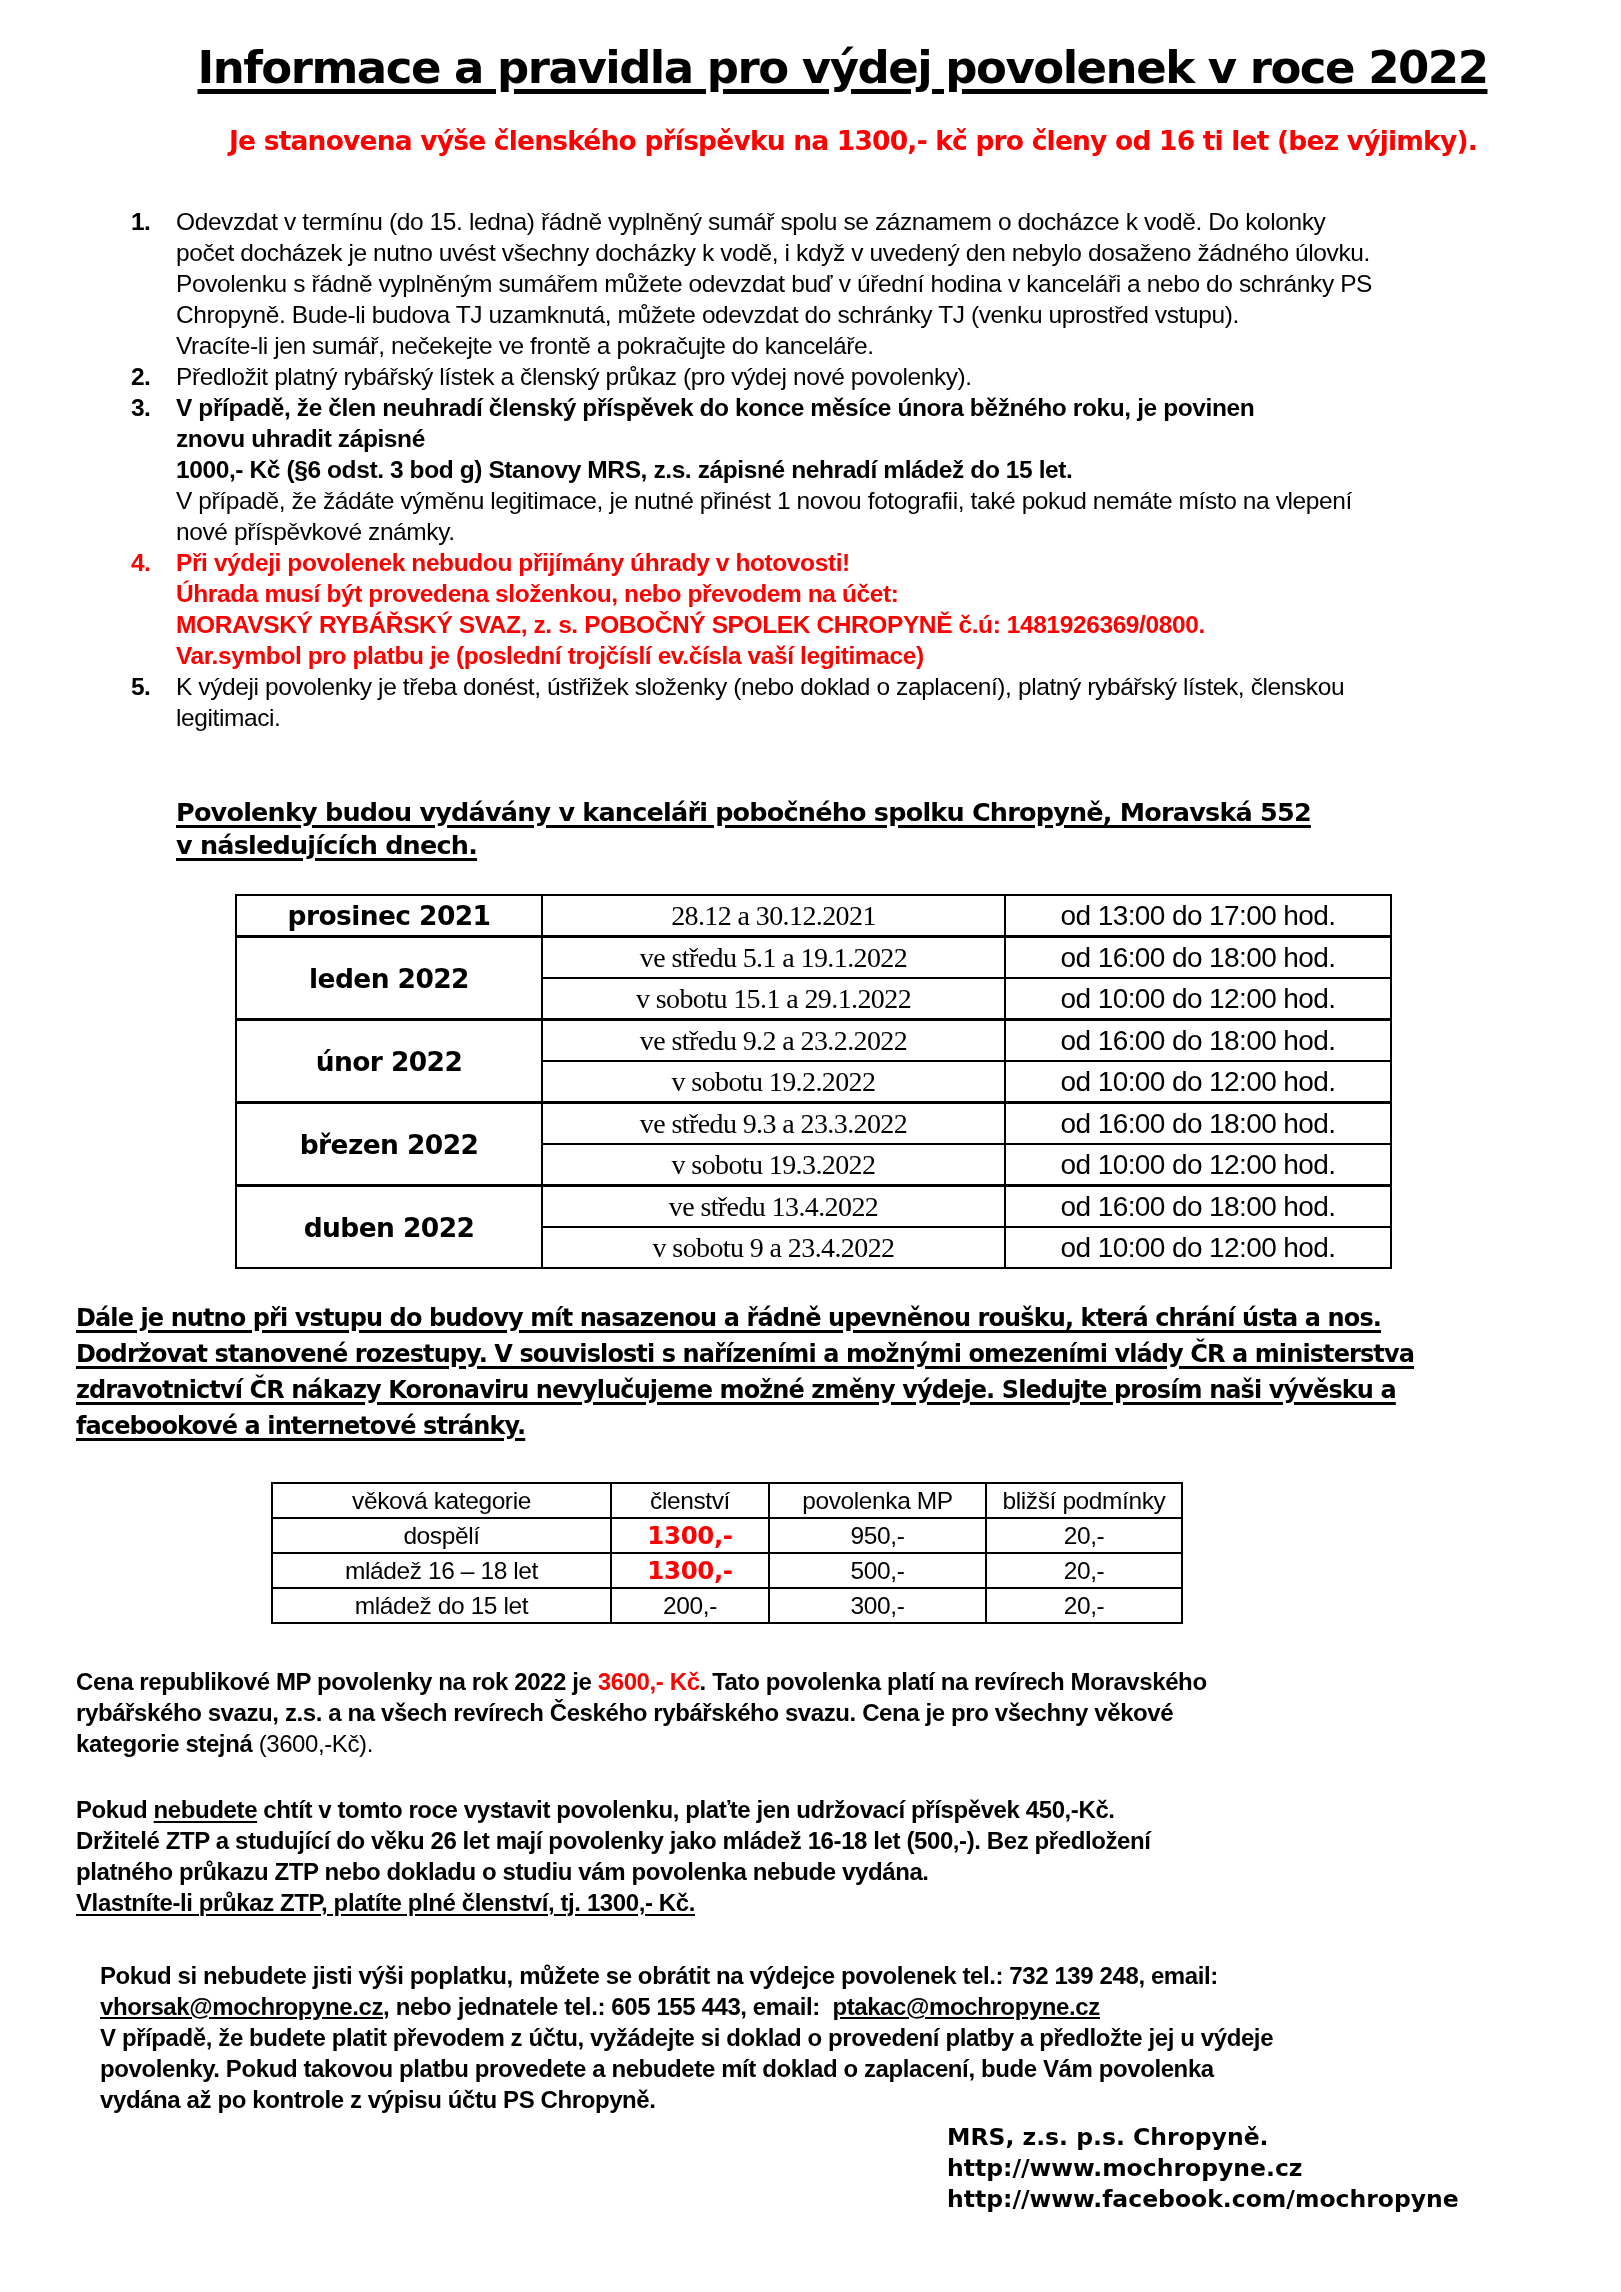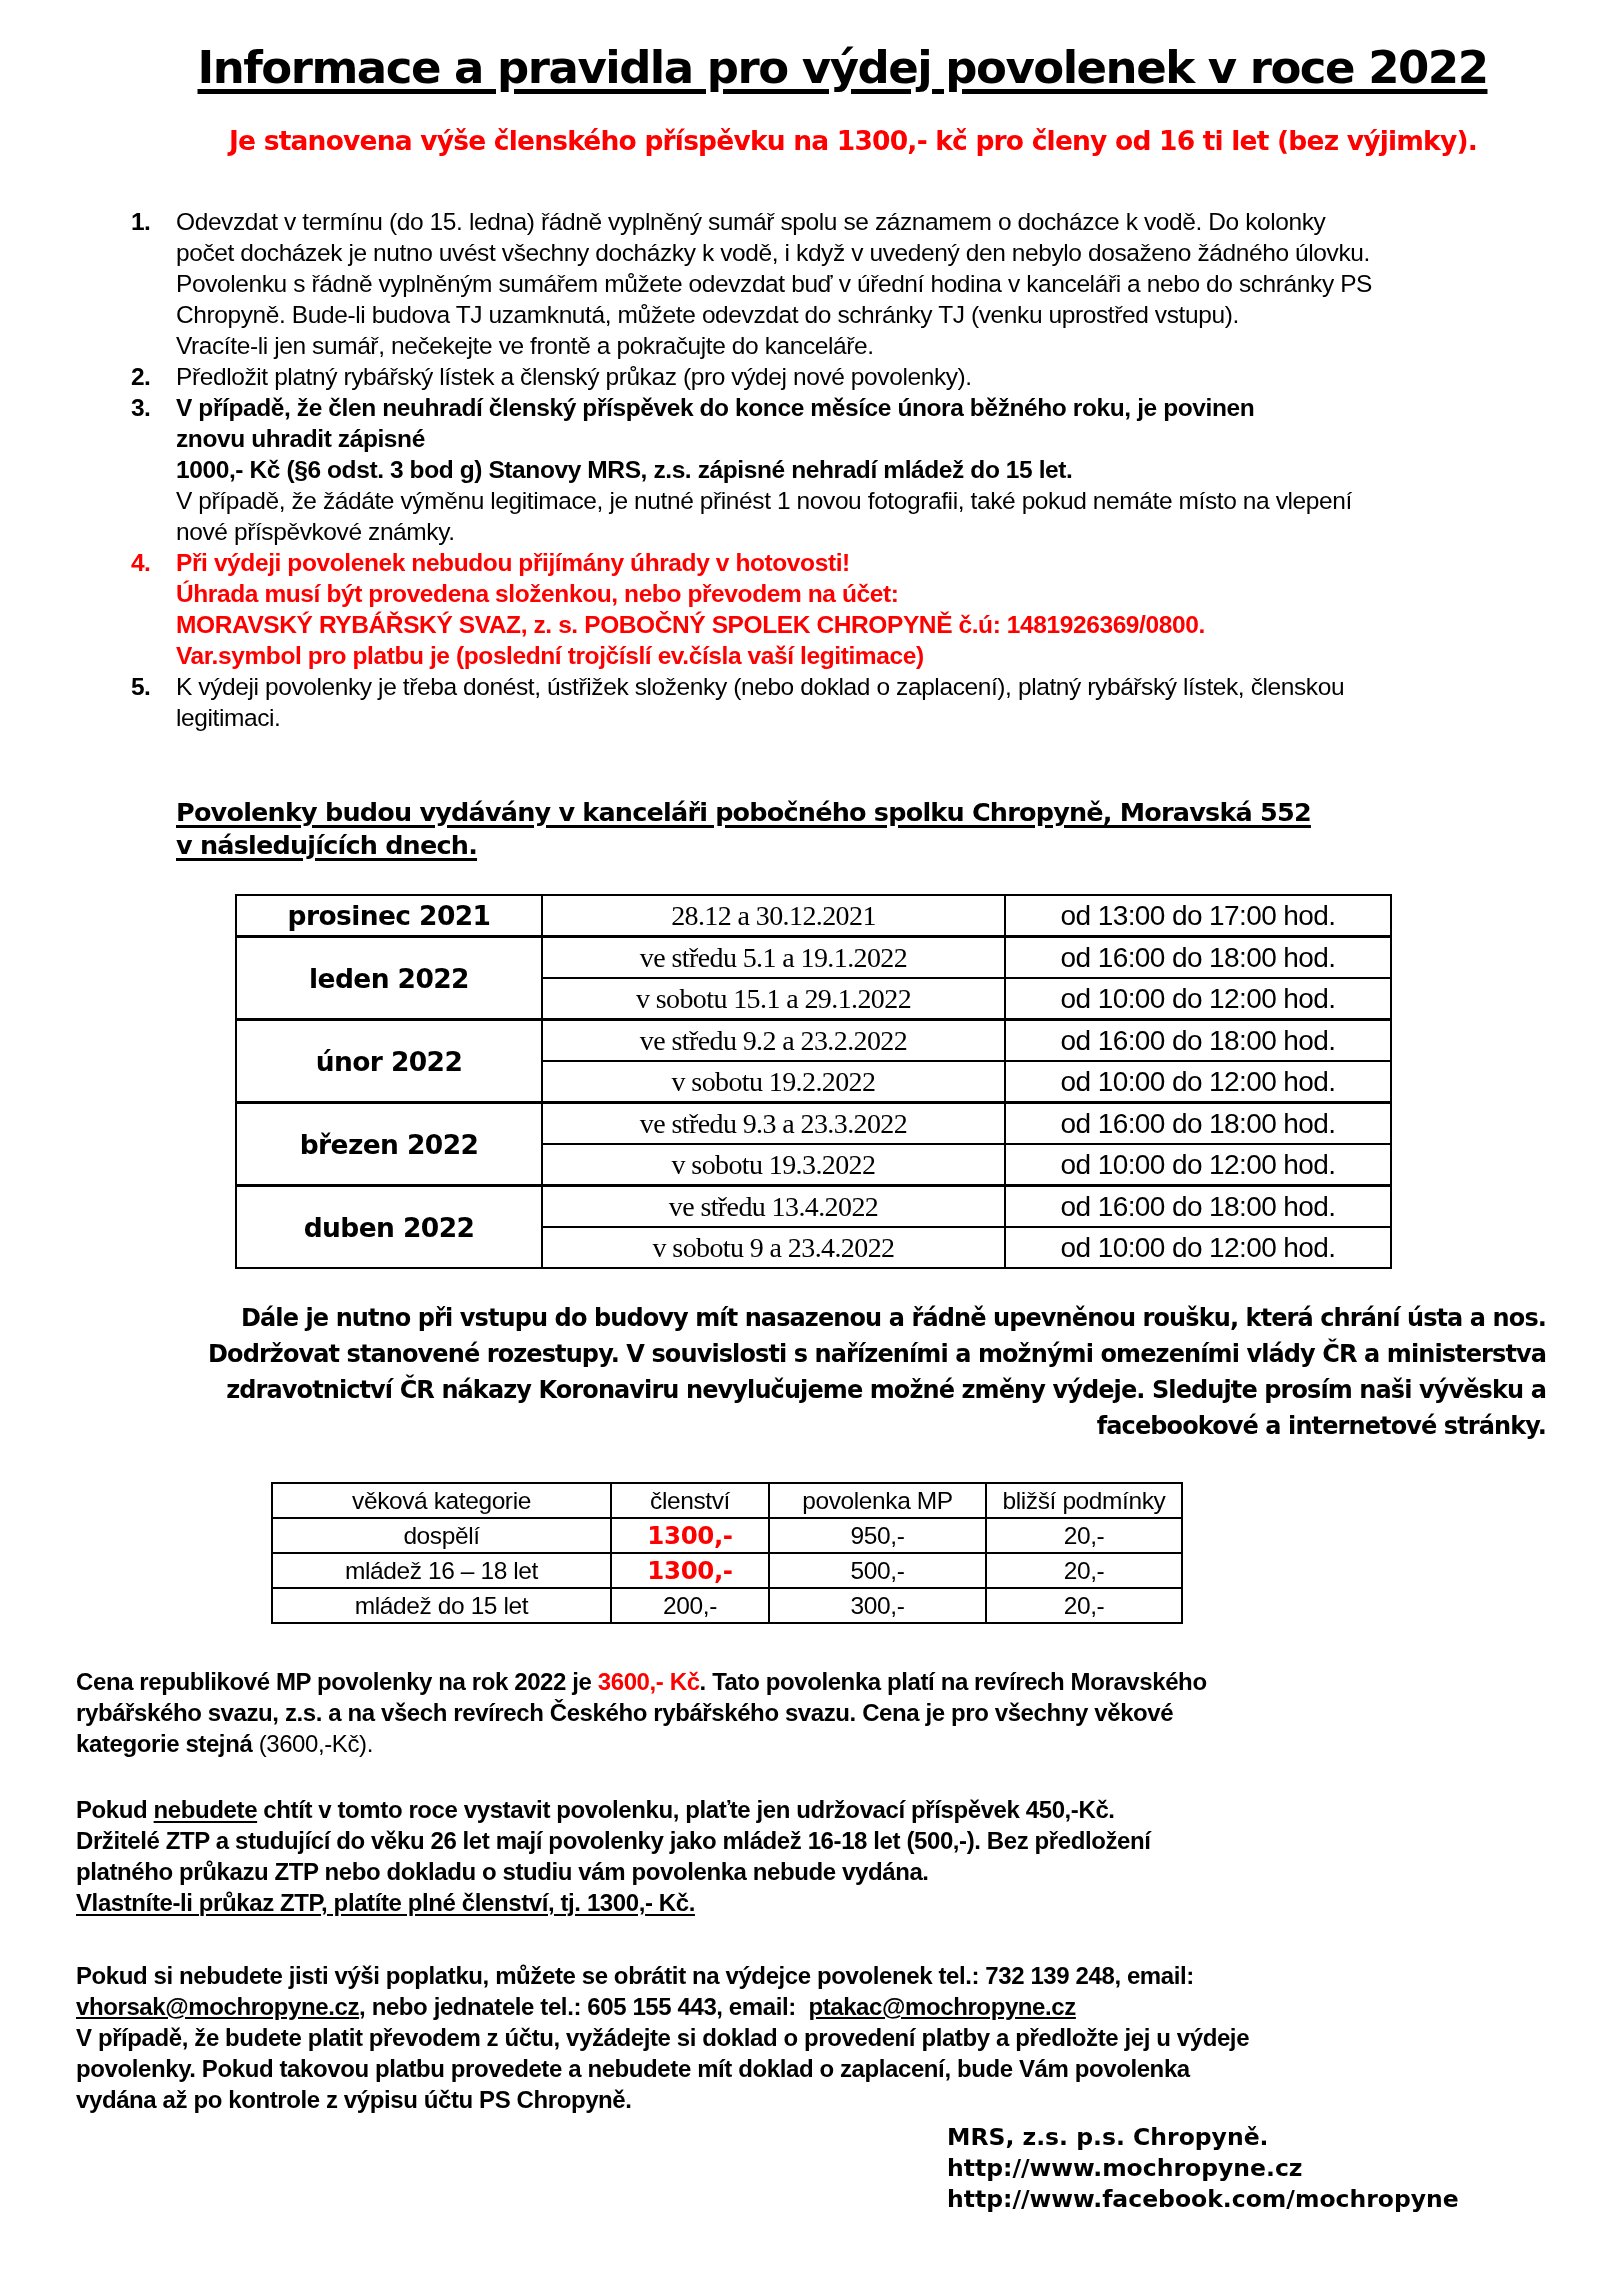--- a/index.html
+++ b/index.html
@@ -46,35 +46,35 @@
   }
   table.schedule td.month { font-weight: bold; width: 304px; font-family: "DejaVu Sans", sans-serif; font-size: 26.5px; margin-top: 33px; }
   table.schedule td.dates { width: 461px; font-family: Liberation Serif, serif; }
   table.schedule tr.grp-top td { border-top: 3.9px solid #000; }
   table.schedule { border: 2.9px solid #000; }
   .notice {
     position: absolute; left: 76px; top: 1300px; width: 1470px;
     font-family: "DejaVu Sans", sans-serif;
     font-weight: bold; font-size: 24px; line-height: 36px; letter-spacing: -0.9px;
   }
-  .notice .line { text-decoration-thickness: 2.9px; text-underline-offset: 3.9px; text-align: right; }
+  .notice .line { text-decoration: underline; text-decoration-thickness: 2.9px; text-underline-offset: 3.9px; }
   table.prices { left: 271px; top: 1482px; width: 912px; border: 2.9px solid #000; }
   table.prices td {
     border: 2px solid #000; height: 33px; padding: 0 2px; text-align: center;
     font-size: 24.5px; letter-spacing: -0.4px; white-space: nowrap;
   }
   table.prices td.red-val { color: #ff0000; font-weight: bold; font-family: "DejaVu Sans", sans-serif; font-size: 24.5px; }
   table.prices tr.thick-top td { border-top: 2.9px solid #000; }
   .para {
     position: absolute; left: 76px; width: 1509px;
     font-weight: bold; font-size: 24px; line-height: 31px; letter-spacing: -0.4px;
   }
   .p-mp { top: 1666px; }
   .p-nebudete { top: 1794px; }
-  .p-contact { top: 1960px; }
+  .p-contact { top: 1960px; margin-left: 24px; }
   .signature {
     position: absolute; left: 947px; top: 2122px;
     font-family: "DejaVu Sans", sans-serif;
     font-weight: bold; font-size: 23.5px; line-height: 31px;
   }
   .normal { font-weight: normal; }
   a.link { color: #000; text-decoration: underline; }
 </style>
 </head>
 <body>

